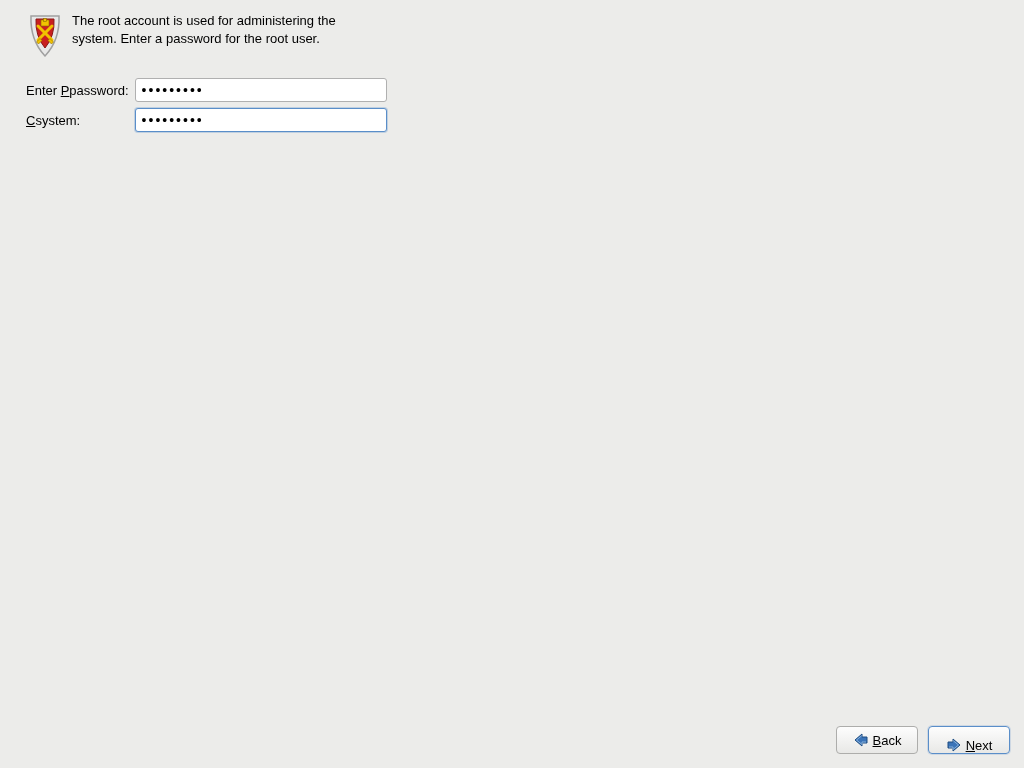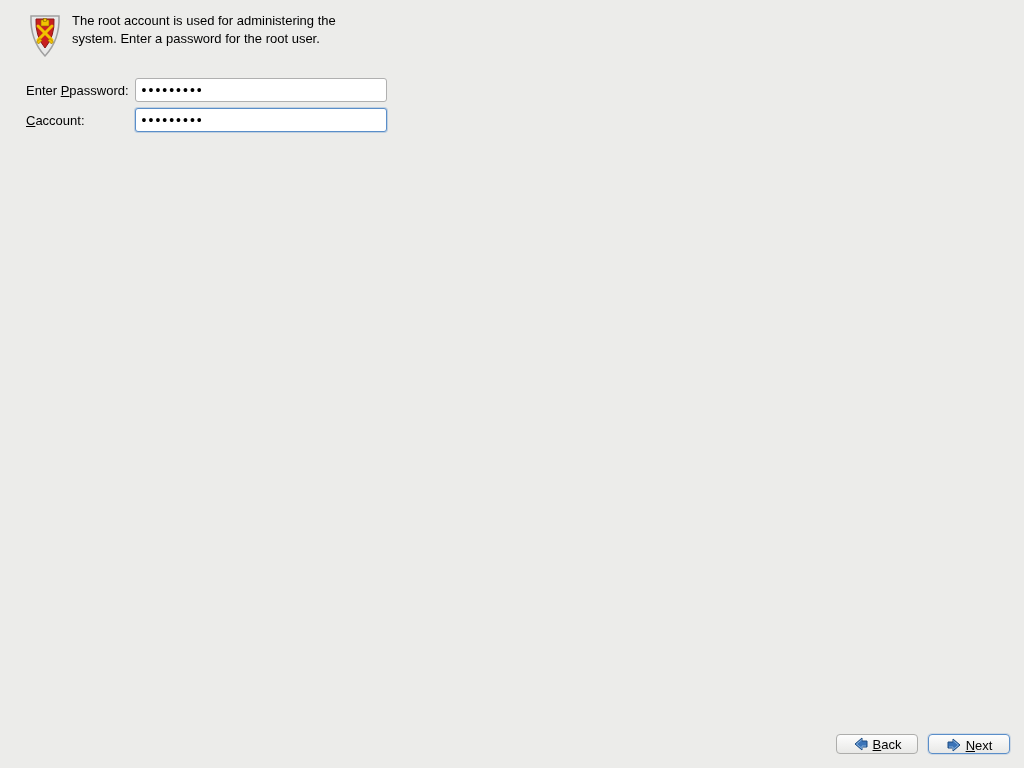--- a/index.html
+++ b/index.html
@@ -74,21 +74,21 @@
       right: 14px;
       display: flex;
       gap: 10px;
     }
     .btn {
       display: inline-flex;
       align-items: center;
       justify-content: center;
       gap: 4px;
       min-width: 82px;
-      height: 20px;
+      height: 28px;
       padding: 0 12px;
       background: linear-gradient(#fdfdfd, #e8e8e6);
       border: 1px solid #adadab;
       border-radius: 4px;
       font-size: 13px;
       color: #000;
       cursor: pointer;
     }
     .btn.default {
       border: 1px solid #5a8ec9;
@@ -126,21 +126,21 @@
         <tr>
       <td class="label-cell">
         <label><span>Enter </span><span class="underline-char">P</span><span>password:</span></label>
       </td>
       <td>
         <input type="password" value="•••••••••" style="">
       </td>
     </tr>
     <tr>
       <td class="label-cell">
-        <label><span class="underline-char">C</span><span>account:</span></label>
+        <label><span class="underline-char">C</span><span>system:</span></label>
       </td>
       <td>
         <input type="password" class="focused" value="•••••••••" style="">
       </td>
     </tr>
   </tbody>
     </table>
 </div>
 
 <div class="button-bar">

